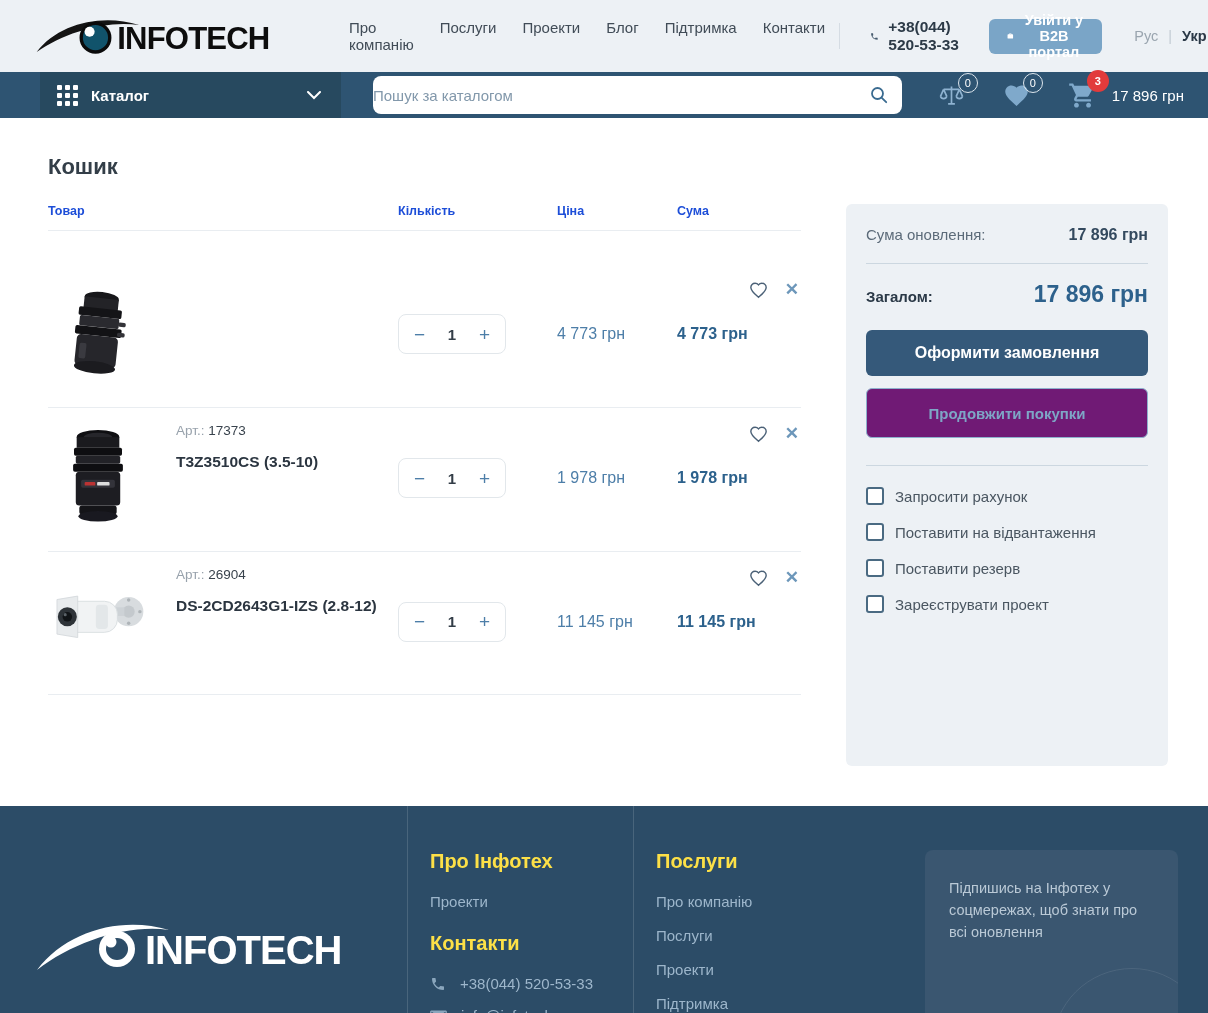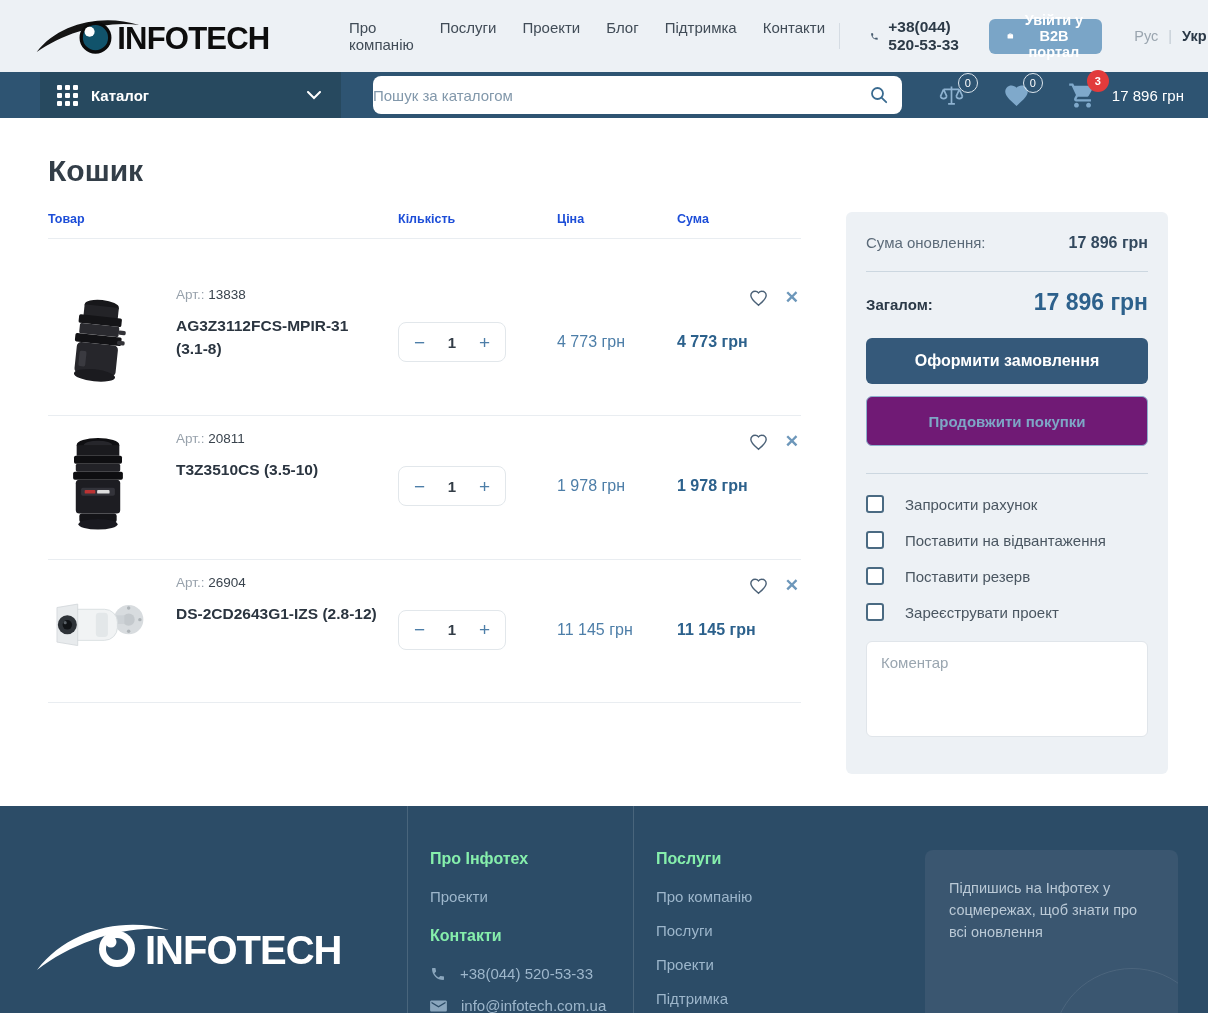--- a/index.html
+++ b/index.html
@@ -38,21 +38,21 @@
   .bar-icons { display:flex; align-items:center; margin-left:auto; padding-right:24px; gap:38px; }
   .iconwrap { position:relative; display:flex; }
   .badge { position:absolute; top:-9px; right:-13px; width:20px; height:20px; border-radius:50%;
     border:1px solid #dde6ed; color:#fff; font-size:11px; display:flex; align-items:center; justify-content:center; }
   .badge.red { background:#e23b3b; border:none; width:22px; height:22px; font-weight:700; top:-11px; right:-12px; }
   .cartgroup { display:flex; align-items:center; gap:15px; }
   .cart-total { color:#fff; font-size:15px; }
 
   
   main { height:688px; padding:22px 40px 0 48px; }
-  h1 { font-size:30px; font-weight:700; color:#333e48; margin:14px 0 24px; }
+  h1 { font-size:22px; font-weight:700; color:#333e48; margin:14px 0 24px; }
   .content { display:flex; }
   .cart-table { width:753px; }
   .thead, .row { display:grid; grid-template-columns:350px 159px 120px 124px; }
   .thead { font-size:12.5px; font-weight:700; color:#1d4ed8; padding-bottom:12px; border-bottom:1px solid #e9edf1; }
   .row { position:relative; border-bottom:1px solid #e9edf1; padding:15px 0 18px; min-height:143px;
     align-items:center; }
   .row.first { padding-top:48px; min-height:177px; }
   .prod-cell { display:flex; align-self:stretch; }
   .thumb { width:100px; display:flex; align-items:center; justify-content:center; align-self:center; }
   .pinfo { margin-left:28px; width:208px; align-self:flex-start; }
@@ -76,33 +76,33 @@
   .sub-label { color:#5c6b79; font-size:15px; }
   .sub-value { color:#33495e; font-size:16px; font-weight:700; }
   .hr { height:1px; background:#ccd7e0; margin:19px 0 17px; }
   .total-label { color:#2b3947; font-size:15px; font-weight:700; }
   .total-value { color:#2d618c; font-size:23px; font-weight:700; }
   .checkout { width:100%; height:46px; background:#35597a; color:#fff; border:none; border-radius:6px;
     font-size:16px; font-weight:700; margin-top:22px; }
   .continue { width:100%; height:50px; background:#701a75; color:#7ea6c6; border:1.5px solid #8db1cd;
     border-radius:6px; font-size:15px; font-weight:700; margin-top:12px; }
   .hr.second { margin:27px 0 21px; }
-  .cb { display:flex; align-items:center; gap:21px; margin-bottom:18px; font-size:15px; color:#4a5661; cursor:pointer;text-align:right; }
+  .cb { display:flex; align-items:center; gap:11px; margin-bottom:18px; font-size:15px; color:#4a5661; cursor:pointer;text-align:right; }
   .cb .box { width:18px; height:18px; border:2px solid #4a6a82; border-radius:3px; background:#fff; flex:0 0 auto; }
   .comment { width:100%; height:96px; border:1px solid #e0e5ea; border-radius:6px; padding:12px 14px;
     font-size:15px; color:#333; resize:none; outline:none; margin-top:2px; font-family:"Liberation Sans", sans-serif; }
   .comment::placeholder { color:#9aa6b0; }
 
   
   footer { height:260px; background:#2c4c67; padding:0 30px 0 35px; display:flex; }
   .flogo { width:372px; padding-top:110px; }
   .fcol { border-left:1px solid rgba(255,255,255,0.14); padding:44px 0 0 22px; }
   .fcol1 { width:226px; }
   .fcol2 { width:231px; }
-  .fhead { color:#86efac; font-weight:700; font-size:16px; margin-bottom:20px; }
+  .fhead { color:#fde047; font-weight:700; font-size:20px; margin-bottom:20px; }
   .flink { display:block; color:#9db6cb; font-size:15px; margin-bottom:17px; }
   .fcontact { display:flex; align-items:center; gap:14px; color:#9db6cb; font-size:15px; margin-bottom:15px; }
   .social { width:253px; margin-left:auto; margin-top:44px; background:#3a5670; border-radius:8px;
     padding:28px 24px; height:230px; position:relative; overflow:hidden; }
   .social h3 { color:#fff; font-size:21px; line-height:1.32; margin:12px 0 18px; }
   .social p { color:#bac9d6; font-size:14.5px; line-height:1.5; }
   .social .ring { position:absolute; right:-34px; bottom:-48px; width:160px; height:160px;
     border:1px solid rgba(255,255,255,0.09); border-radius:50%; }
 </style>
 </head>
@@ -227,26 +227,20 @@
                 <rect x="27" y="40" width="46" height="12" rx="2" fill="#2a2a2f"></rect>
                 <rect x="23" y="52" width="54" height="10" rx="2" fill="#121215"></rect>
                 <rect x="26" y="62" width="48" height="36" rx="5" fill="#26262b"></rect>
                 <rect x="30" y="72" width="8" height="18" rx="2" fill="#3a3a40"></rect>
                 <rect x="72" y="44" width="9" height="5" rx="2" fill="#333338"></rect>
                 <rect x="72" y="56" width="9" height="5" rx="2" fill="#333338"></rect>
                 <ellipse cx="50" cy="99" rx="24" ry="7" fill="#1b1b1f"></ellipse>
               </g>
             </svg>
           </a>
-          <div class="pinfo">
-            <div class="art">
-              <span>Арт.:</span> <span class="val">13838</span>
-            </div>
-            <a class="pname" style="display:block">AG3Z3112FCS-MPIR-31 (3.1-8)</a>
-          </div>
         </div>
         <div class="qty-cell">
           <div class="stepper">
             <button>−</button>
             <span class="q">1</span>
             <button>+</button>
           </div>
         </div>
         <div class="price-cell">4 773 грн</div>
         <div class="sum-cell">4 773 грн</div>
@@ -273,21 +267,21 @@
               <rect x="20" y="53" width="50" height="38" rx="4" fill="#1d1d22"></rect>
               <rect x="26" y="62" width="38" height="9" rx="2" fill="#33333a"></rect>
               <rect x="30" y="64.5" width="12" height="4" rx="1" fill="#b33"></rect>
               <rect x="44" y="64.5" width="14" height="4" rx="1" fill="#ddd"></rect>
               <rect x="24" y="91" width="42" height="10" rx="3" fill="#141418"></rect>
               <ellipse cx="45" cy="103" rx="22" ry="6" fill="#191920"></ellipse>
             </svg>
           </a>
           <div class="pinfo">
             <div class="art">
-              <span>Арт.:</span> <span class="val">20811</span>
+              <span>Арт.:</span> <span class="val">17373</span>
             </div>
             <a class="pname" style="display:block">T3Z3510CS (3.5-10)</a>
           </div>
         </div>
         <div class="qty-cell">
           <div class="stepper">
             <button>−</button>
             <span class="q">1</span>
             <button>+</button>
           </div>
@@ -372,21 +366,20 @@
         <span>Поставити на відвантаження</span>
       </label>
       <label class="cb">
         <span class="box"></span>
         <span>Поставити резерв</span>
       </label>
       <label class="cb">
         <span class="box"></span>
         <span>Зареєструвати проект</span>
       </label>
-      <textarea class="comment" placeholder="Коментар" style=""></textarea>
     </aside>
   </div>
 </main>
 
 <footer>
   <div class="flogo">
     <svg width="320" height="62" viewBox="0 0 320 62">
       <path d="M2 54 C32 14 88 0 134 14 C92 8 38 26 2 54 Z" fill="#ffffff"></path>
       <circle cx="82" cy="33" r="18" fill="#ffffff"></circle>
       <circle cx="82" cy="33" r="11" fill="#2c4c67"></circle>

